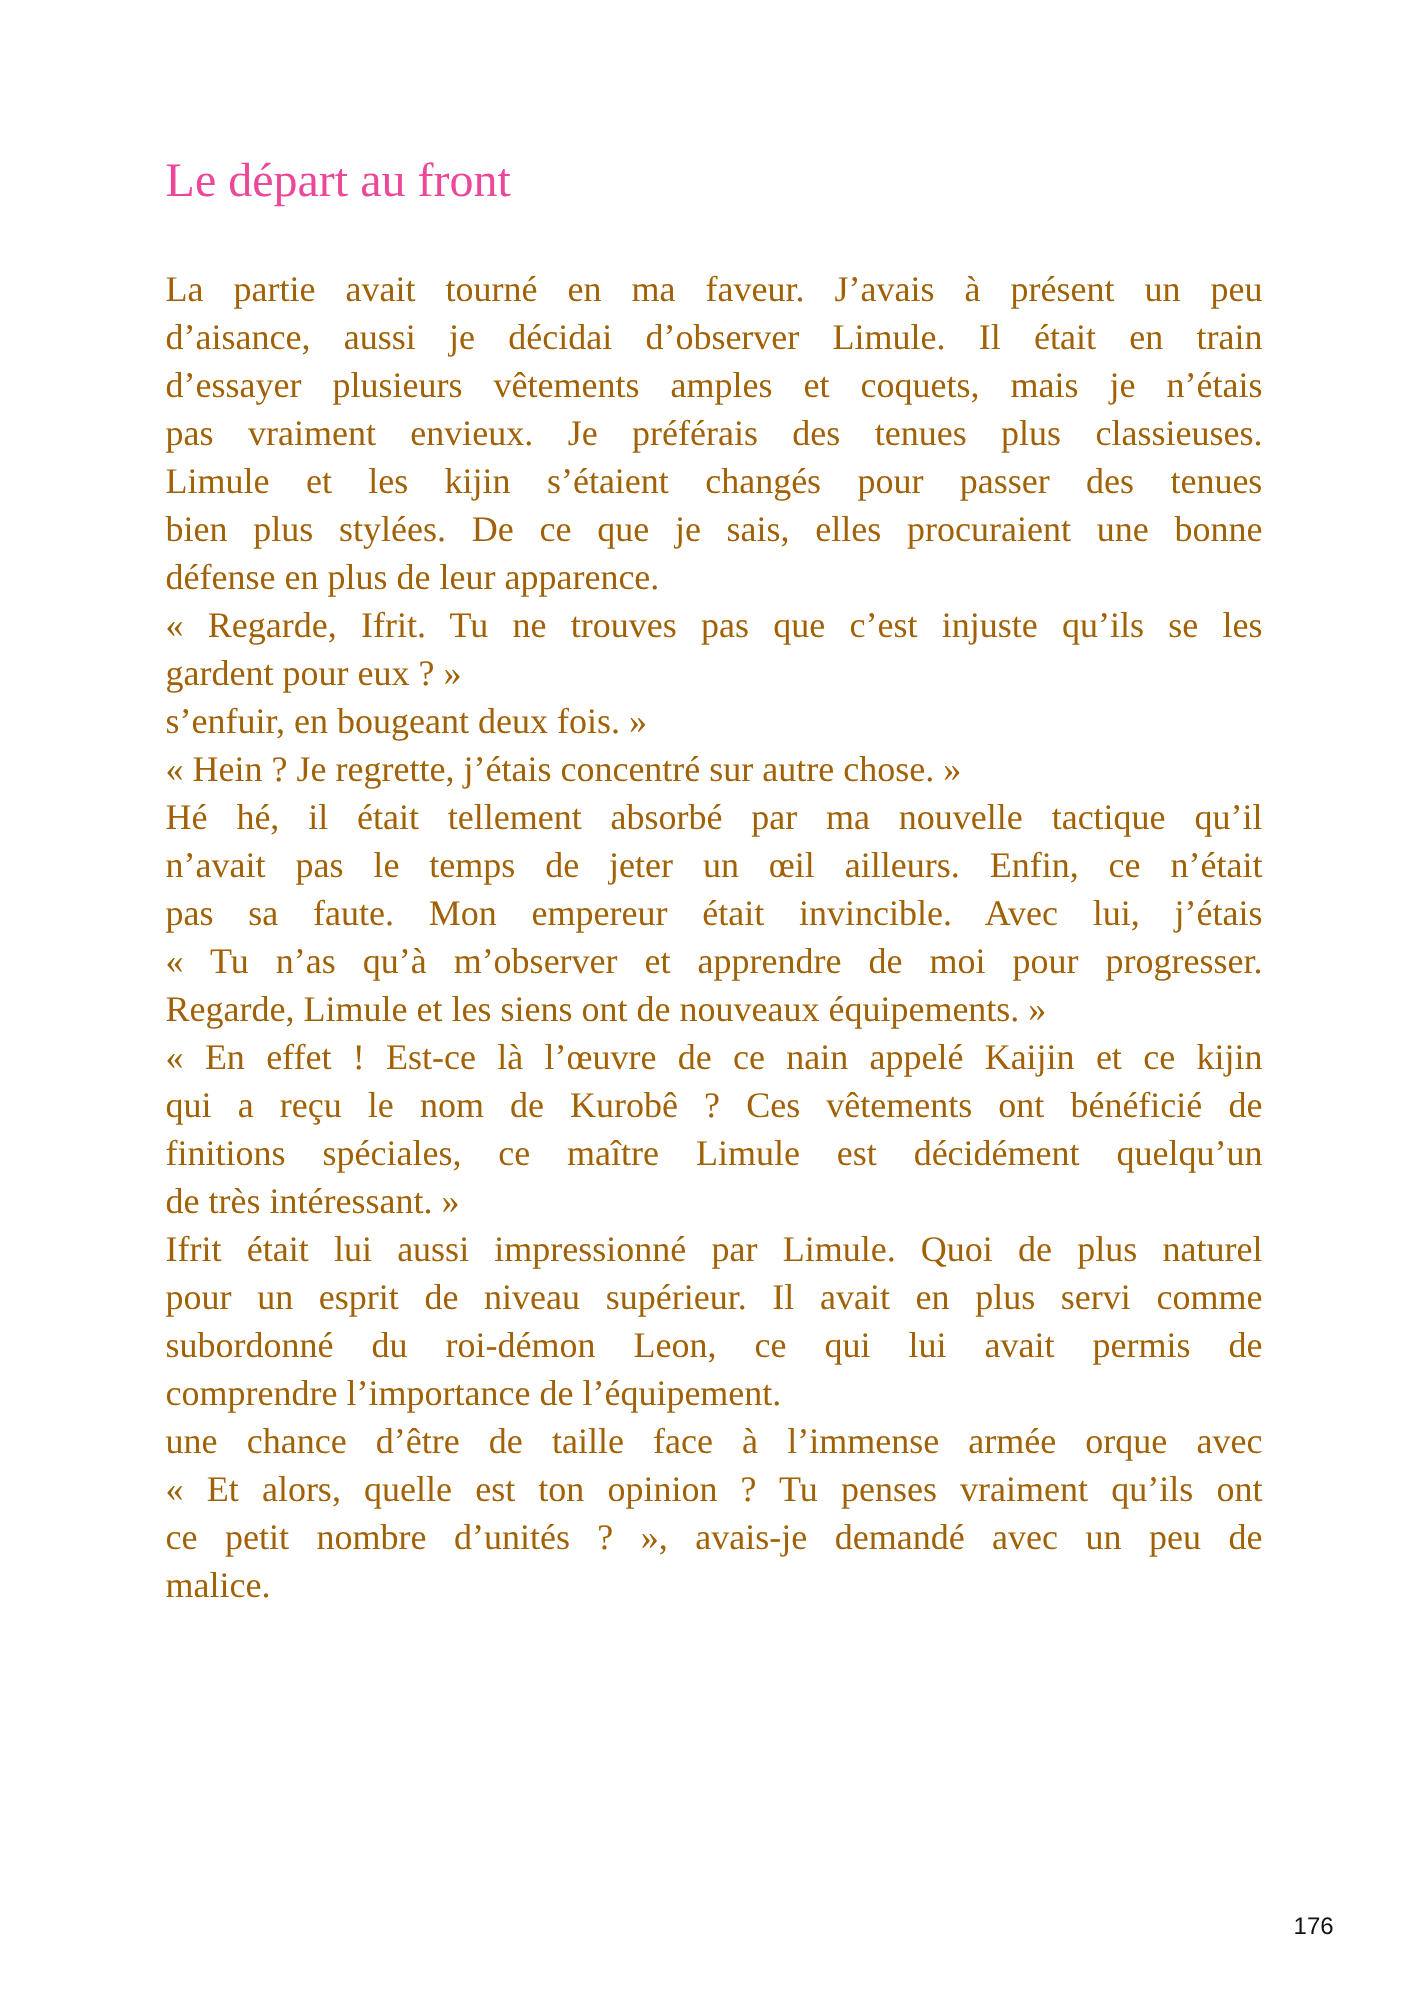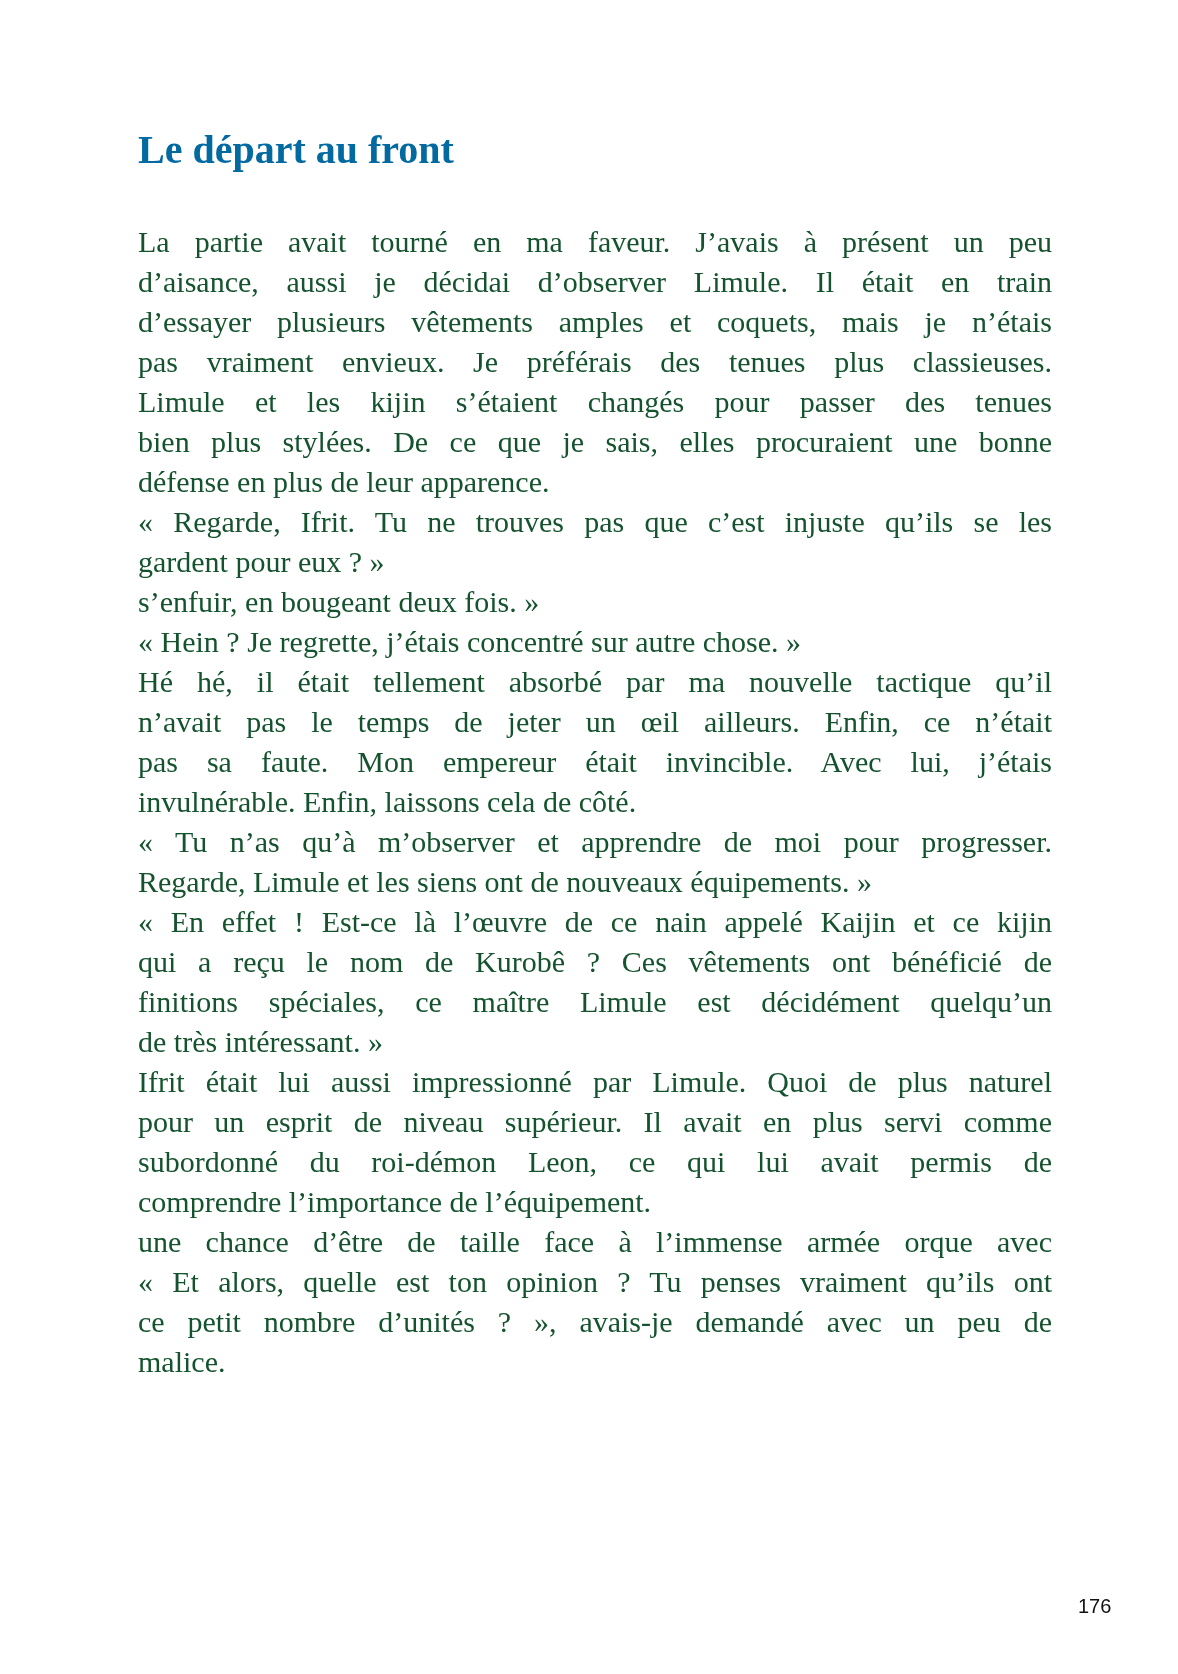--- a/index.html
+++ b/index.html
@@ -1,25 +1,25 @@
 <!DOCTYPE html>
 <html><head>
   <meta charset="utf-8">
   <style>
     html, body { margin: 0; padding: 0; background: #ffffff; }
     body { width: 1178px; height: 1674px; position: relative; overflow: hidden; }
     .page { position: absolute; left: 0; top: 0; width: 1178px; height: 1674px; background: #ffffff; color: #111111; }
     .title {
       position: absolute; left: 138px; top: 126px;
       font-family: "Liberation Serif", serif; font-size: 40px; line-height: 48px;
-      font-weight: bold; margin: 0; color: #0369a1;
+      font-weight: normal; margin: 0; color: #ec4899;
     }
     .body-text {
       position: absolute; left: 138px; top: 222px; width: 914px;
-      font-family: "Liberation Serif", serif; font-size: 30px; color: #14532d;
+      font-family: "Liberation Serif", serif; font-size: 30px; color: #a16207;
     }
     .line {
       display: block; height: 40px; line-height: 40px; white-space: nowrap;
       text-align: justify; text-align-last: justify;
     }
     .line.last { text-align-last: left; }
     .page-number {
       position: absolute; left: 1066px; top: 1594px;
       font-family: "Liberation Sans", sans-serif; font-size: 20px; line-height: 24px; color: #111; margin-left: 12px;
     }
@@ -38,21 +38,20 @@
     <span class="line">Limule et les kijin s’étaient changés pour passer des tenues</span>
     <span class="line">bien plus stylées. De ce que je sais, elles procuraient une bonne</span>
     <span class="line last">défense en plus de leur apparence.</span>
     <span class="line">« Regarde, Ifrit. Tu ne trouves pas que c’est injuste qu’ils se les</span>
     <span class="line last">gardent pour eux ? »</span>
     <span class="line last">s’enfuir, en bougeant deux fois. »</span>
     <span class="line last">« Hein ? Je regrette, j’étais concentré sur autre chose. »</span>
     <span class="line">Hé hé, il était tellement absorbé par ma nouvelle tactique qu’il</span>
     <span class="line">n’avait pas le temps de jeter un œil ailleurs. Enfin, ce n’était</span>
     <span class="line">pas sa faute. Mon empereur était invincible. Avec lui, j’étais</span>
-    <span class="line last">invulnérable. Enfin, laissons cela de côté.</span>
     <span class="line">« Tu n’as qu’à m’observer et apprendre de moi pour progresser.</span>
     <span class="line last">Regarde, Limule et les siens ont de nouveaux équipements. »</span>
     <span class="line">« En effet ! Est-ce là l’œuvre de ce nain appelé Kaijin et ce kijin</span>
     <span class="line">qui a reçu le nom de Kurobê ? Ces vêtements ont bénéficié de</span>
     <span class="line">finitions spéciales, ce maître Limule est décidément quelqu’un</span>
     <span class="line last">de très intéressant. »</span>
     <span class="line">Ifrit était lui aussi impressionné par Limule. Quoi de plus naturel</span>
     <span class="line">pour un esprit de niveau supérieur. Il avait en plus servi comme</span>
     <span class="line">subordonné du roi-démon Leon, ce qui lui avait permis de</span>
     <span class="line last">comprendre l’importance de l’équipement.</span>

